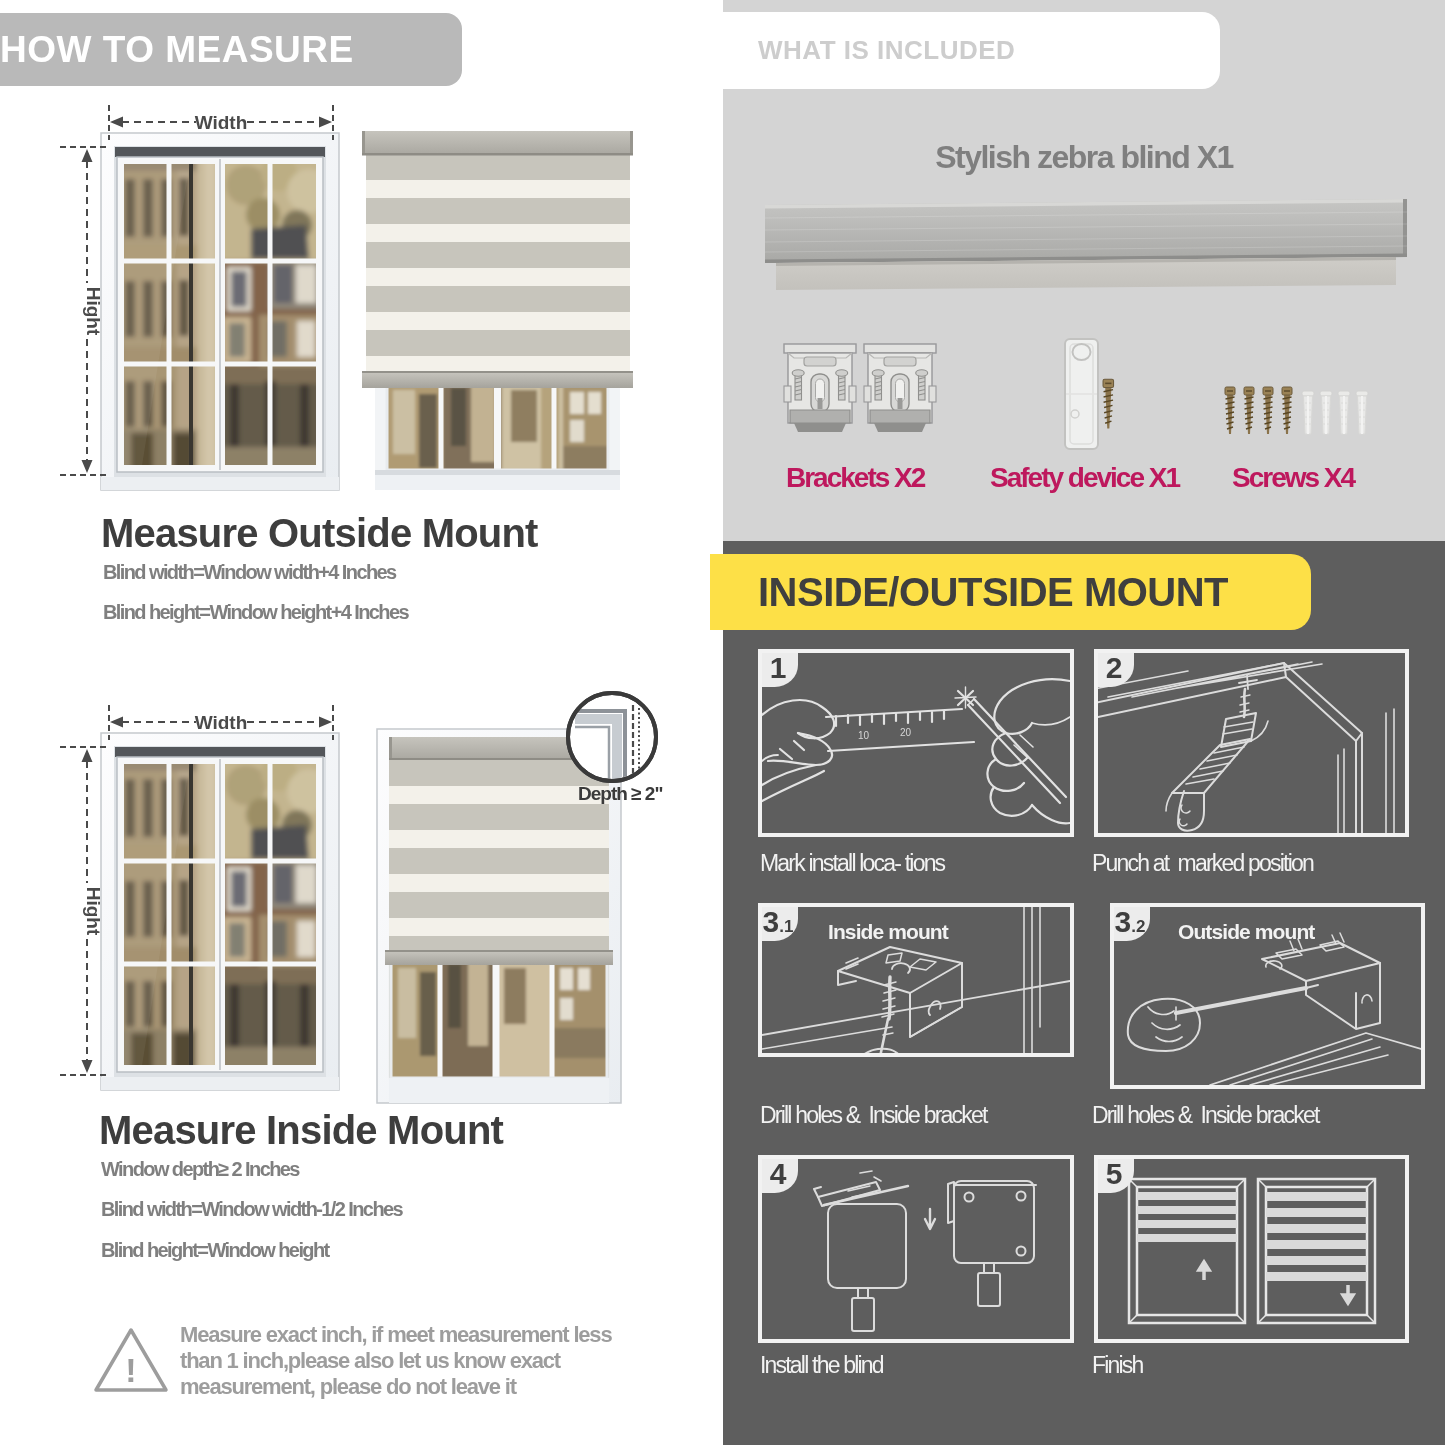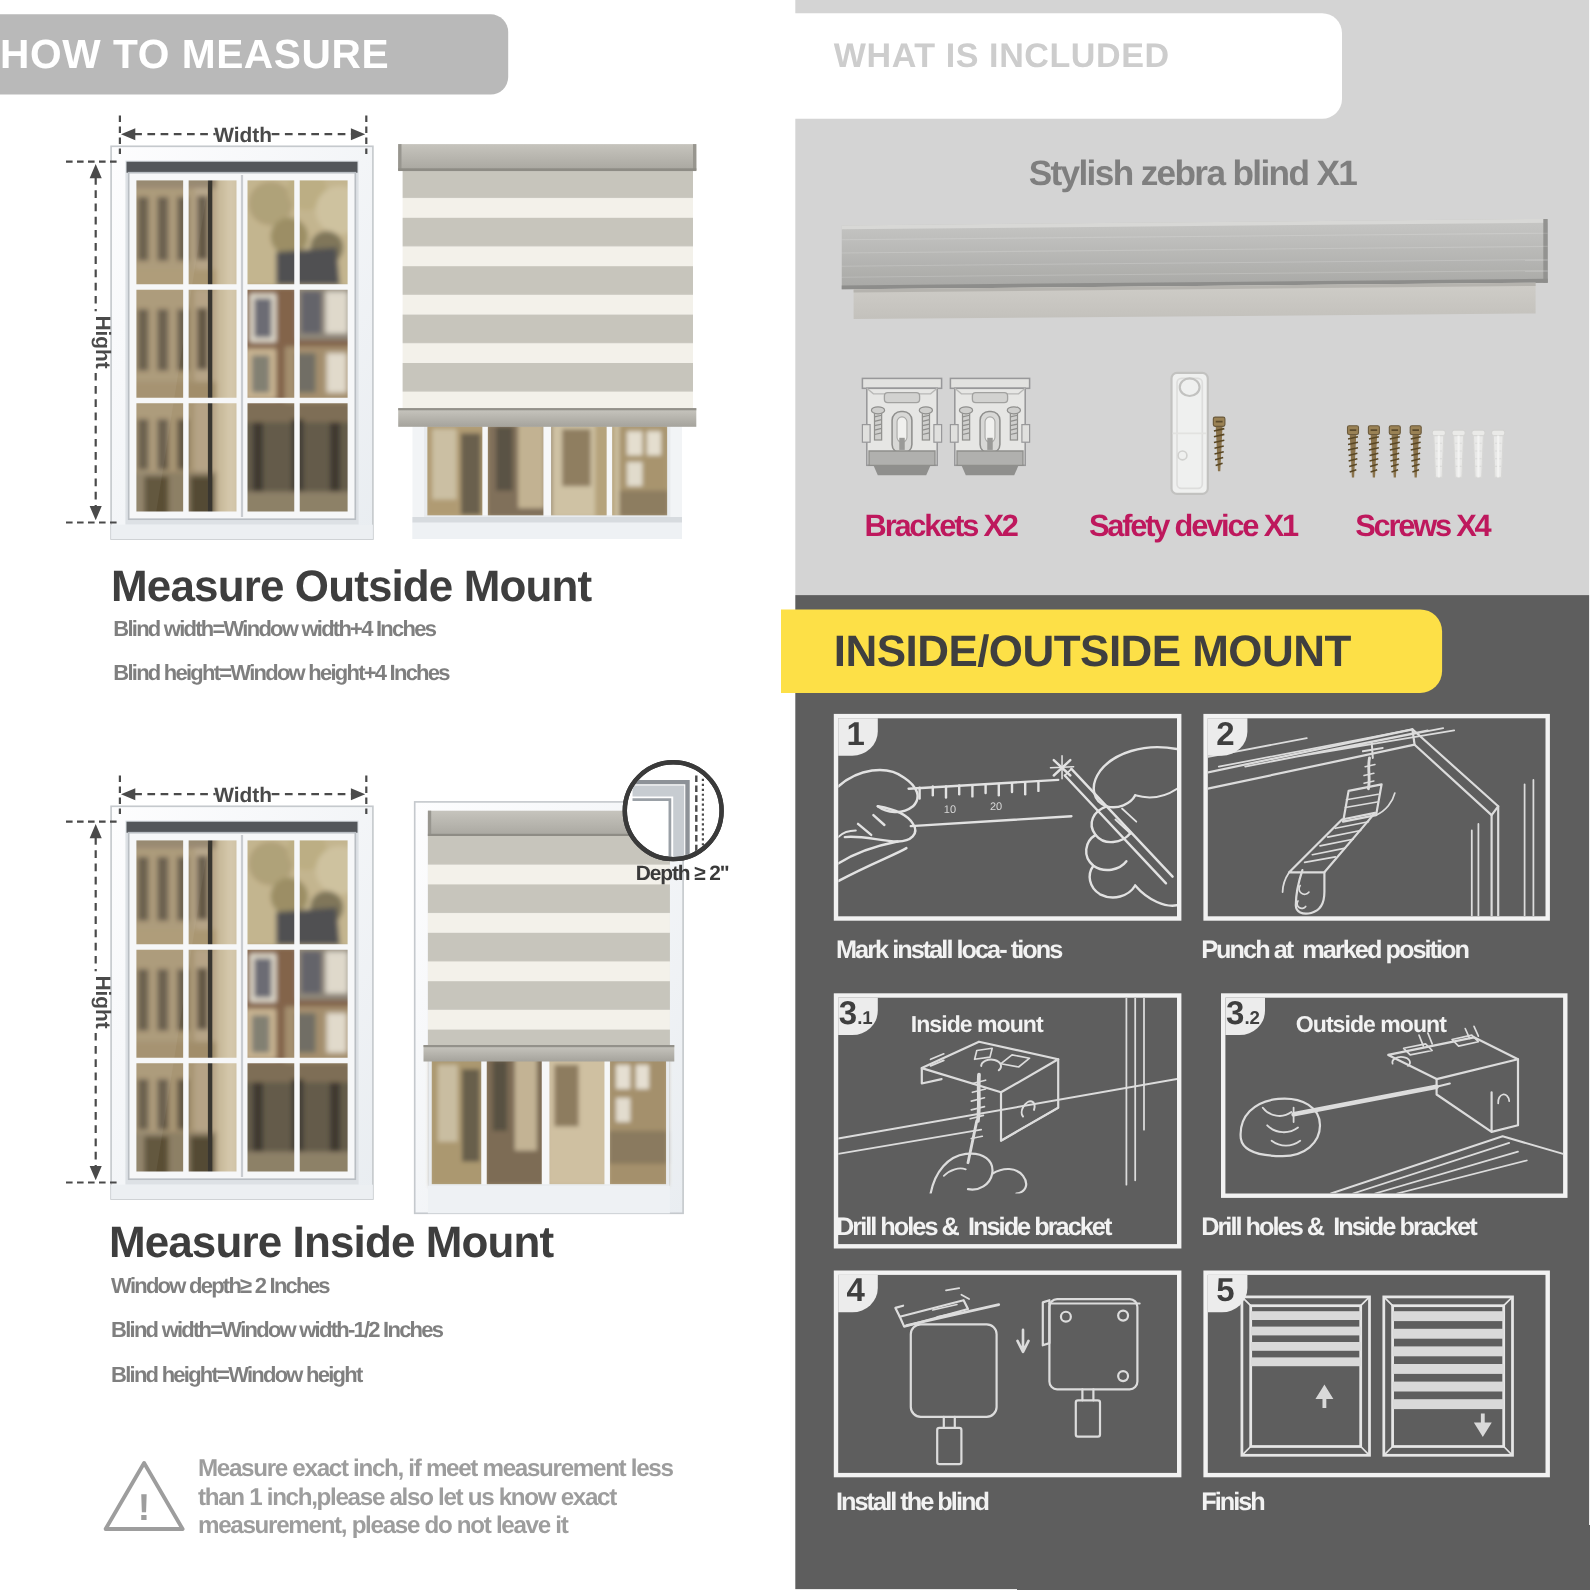--- a/index.html
+++ b/index.html
@@ -1,30 +1,30 @@
 <!DOCTYPE html>
 <html><head>
 <meta charset="utf-8">
 <style>
   html,body{margin:0;padding:0;}
   .page{position:relative;width:1445px;height:1445px;background:#ffffff;overflow:hidden;
         font-family:"Liberation Sans",sans-serif;}
   .abs{position:absolute;}
   .hdrL{left:0;top:13px;width:462px;height:73px;background:#b9b9b9;border-radius:0 16px 16px 0;
         color:#fff;font-size:37px;font-weight:bold;line-height:73px;letter-spacing:0.5px;}
-  .hdrR{left:710px;top:12px;width:510px;height:96px;background:#fff;border-radius:0 18px 18px 0;
-        color:#cdcdcd;font-size:31px;font-weight:bold;line-height:77px;padding-left:48px;letter-spacing:0.5px;box-sizing:border-box;}
+  .hdrR{left:710px;top:12px;width:510px;height:77px;background:#fff;border-radius:0 18px 18px 0;
+        color:#cdcdcd;font-size:26px;font-weight:bold;line-height:77px;padding-left:48px;letter-spacing:0.5px;box-sizing:border-box;}
   .hdrD{left:710px;top:554px;width:601px;height:76px;background:#fde047;border-radius:0 20px 20px 0;
         color:#3f3f3f;font-size:40px;font-weight:bold;line-height:76px;padding-left:48px;letter-spacing:-0.5px;box-sizing:border-box;}
   .h1{color:#3e3e3e;font-size:40px;font-weight:bold;letter-spacing:-0.8px;white-space:nowrap;}
   .h2{color:#7f7f7f;font-size:20px;font-weight:bold;letter-spacing:-1.6px;white-space:nowrap;}
   .note{color:#9d9d9d;font-size:22px;font-weight:bold;line-height:26px;letter-spacing:-1.2px;white-space:nowrap;}
   .lbl{color:#be185d;font-size:28px;font-weight:bold;letter-spacing:-2px;white-space:nowrap;}
   .panel{position:absolute;border:4px solid #f2f2f2;box-sizing:border-box;overflow:hidden;}
-  .plbl{position:absolute;color:#f2f2f2;font-size:23px;font-weight:bold;letter-spacing:-1.8px;white-space:nowrap;}
+  .plbl{position:absolute;color:#f2f2f2;font-size:23px;font-weight:normal;letter-spacing:-1.8px;white-space:nowrap;}
   .badge{position:absolute;left:-4px;top:-4px;width:40px;height:38px;background:#ececec;color:#3f3f3f;
          font-size:30px;font-weight:bold;text-align:center;line-height:37px;border-radius:0 0 58% 0;}
   .ptitle{position:absolute;color:#f2f2f2;font-size:21px;font-weight:bold;letter-spacing:-0.9px;white-space:nowrap;}
 </style>
 </head>
 <body>
 <div class="page">
 
   <div class="abs" style="left:723px;top:0;width:722px;height:541px;background:#d4d4d4;"></div>
   <div class="abs" style="left:723px;top:541px;width:722px;height:904px;background:#5e5e5e;"></div>
@@ -481,21 +481,21 @@
         <path d="M116,100 L146,94 M109,108 L139,102 M102,116 L132,110 M95,124 L125,118 M88,131 L116,126" stroke-width="1.5"></path>
         <path d="M153,88 C162,84 168,76 170,68" stroke-width="1.6"></path>
 
         <path d="M86,138 C82,150 80,160 80,170 C80,176 86,179 94,177 C102,175 106,168 106,158 C106,150 106,144 106,140"></path>
         <path d="M84,152 a5,5 0 1 0 8,6 M82,166 a4,4 0 1 0 7,5" stroke-width="1.5"></path>
         <path d="M74,140 C70,146 68,152 68,158" stroke-width="1.6"></path>
       </g>
     </svg>
   </div>
 
-  <div class="panel" style="left:758px;top:903px;width:316px;height:232px;">
+  <div class="panel" style="left:758px;top:903px;width:316px;height:154px;">
     <div class="badge">3<span style="font-size:17px;">.1</span></div>
     <div class="ptitle" style="left:66px;top:13px;">Inside mount</div>
     <svg width="308" height="178" viewBox="0 0 308 178">
       <g stroke="#dcdcdc" stroke-width="2" fill="none" stroke-linecap="round" stroke-linejoin="round">
         <path d="M0,128 L308,74" stroke-width="1.8"></path>
         <path d="M0,142 L130,120" stroke-width="1.6"></path>
         <path d="M262,0 L262,170 M270,0 L270,166 M278,0 L278,120" stroke-width="1.6"></path>
         <path d="M40,10 L240,70" stroke-width="0"></path>
 
         <path d="M76,64 L128,40 L200,56 L148,86 Z"></path>

